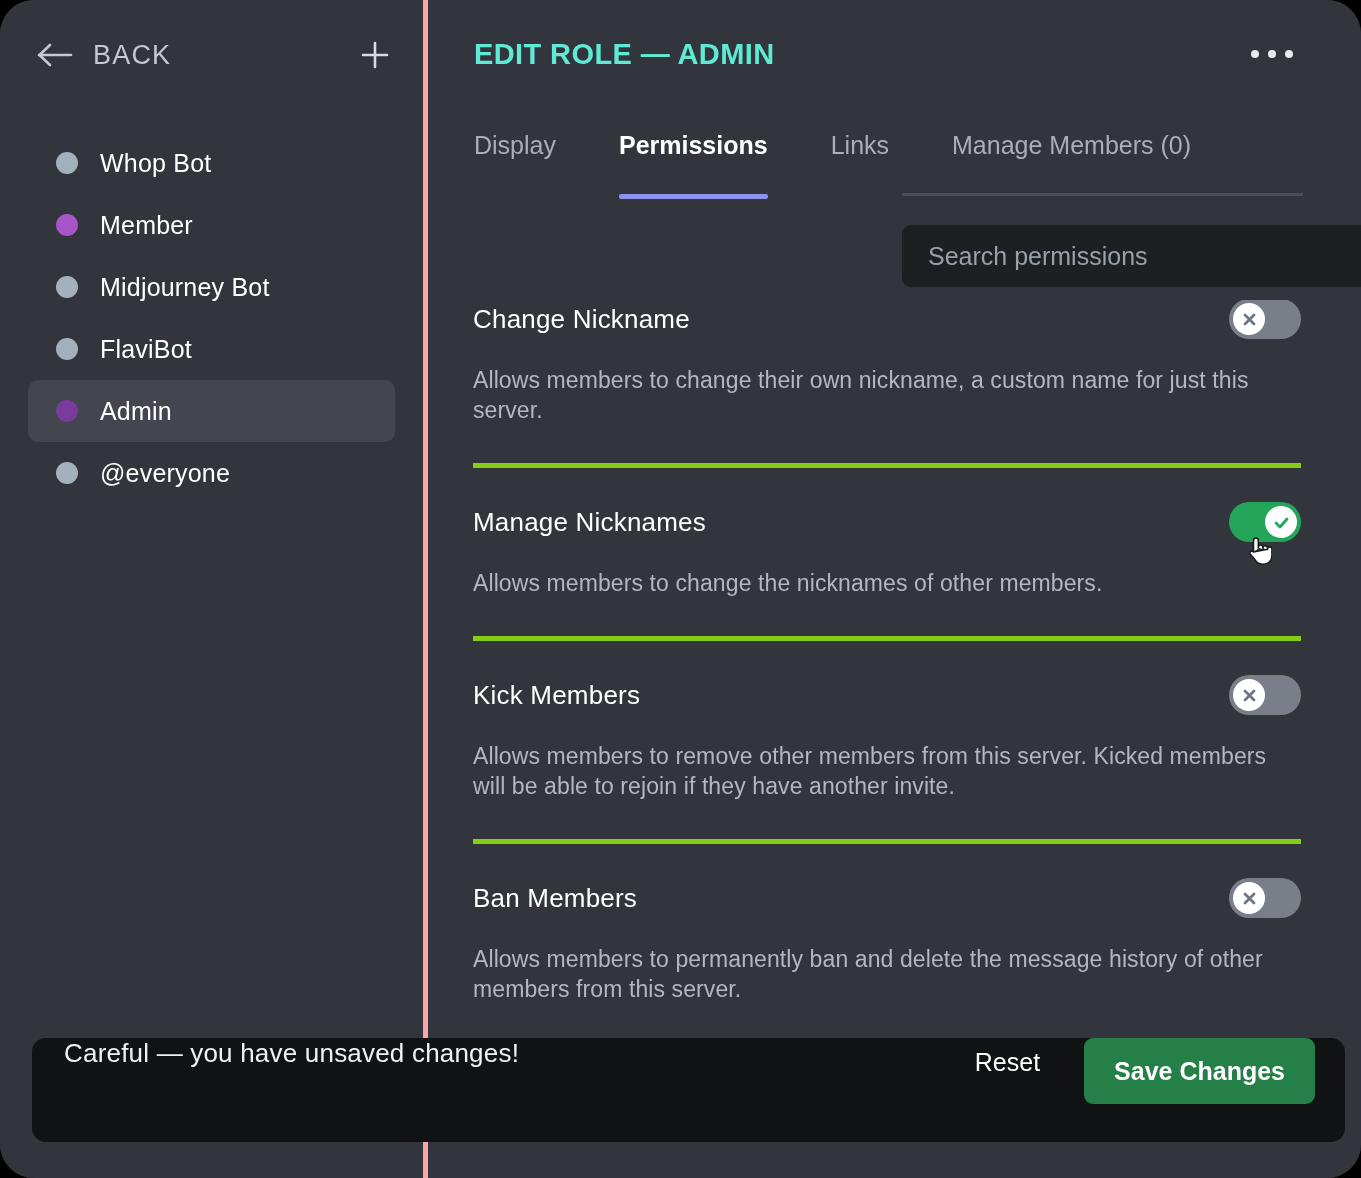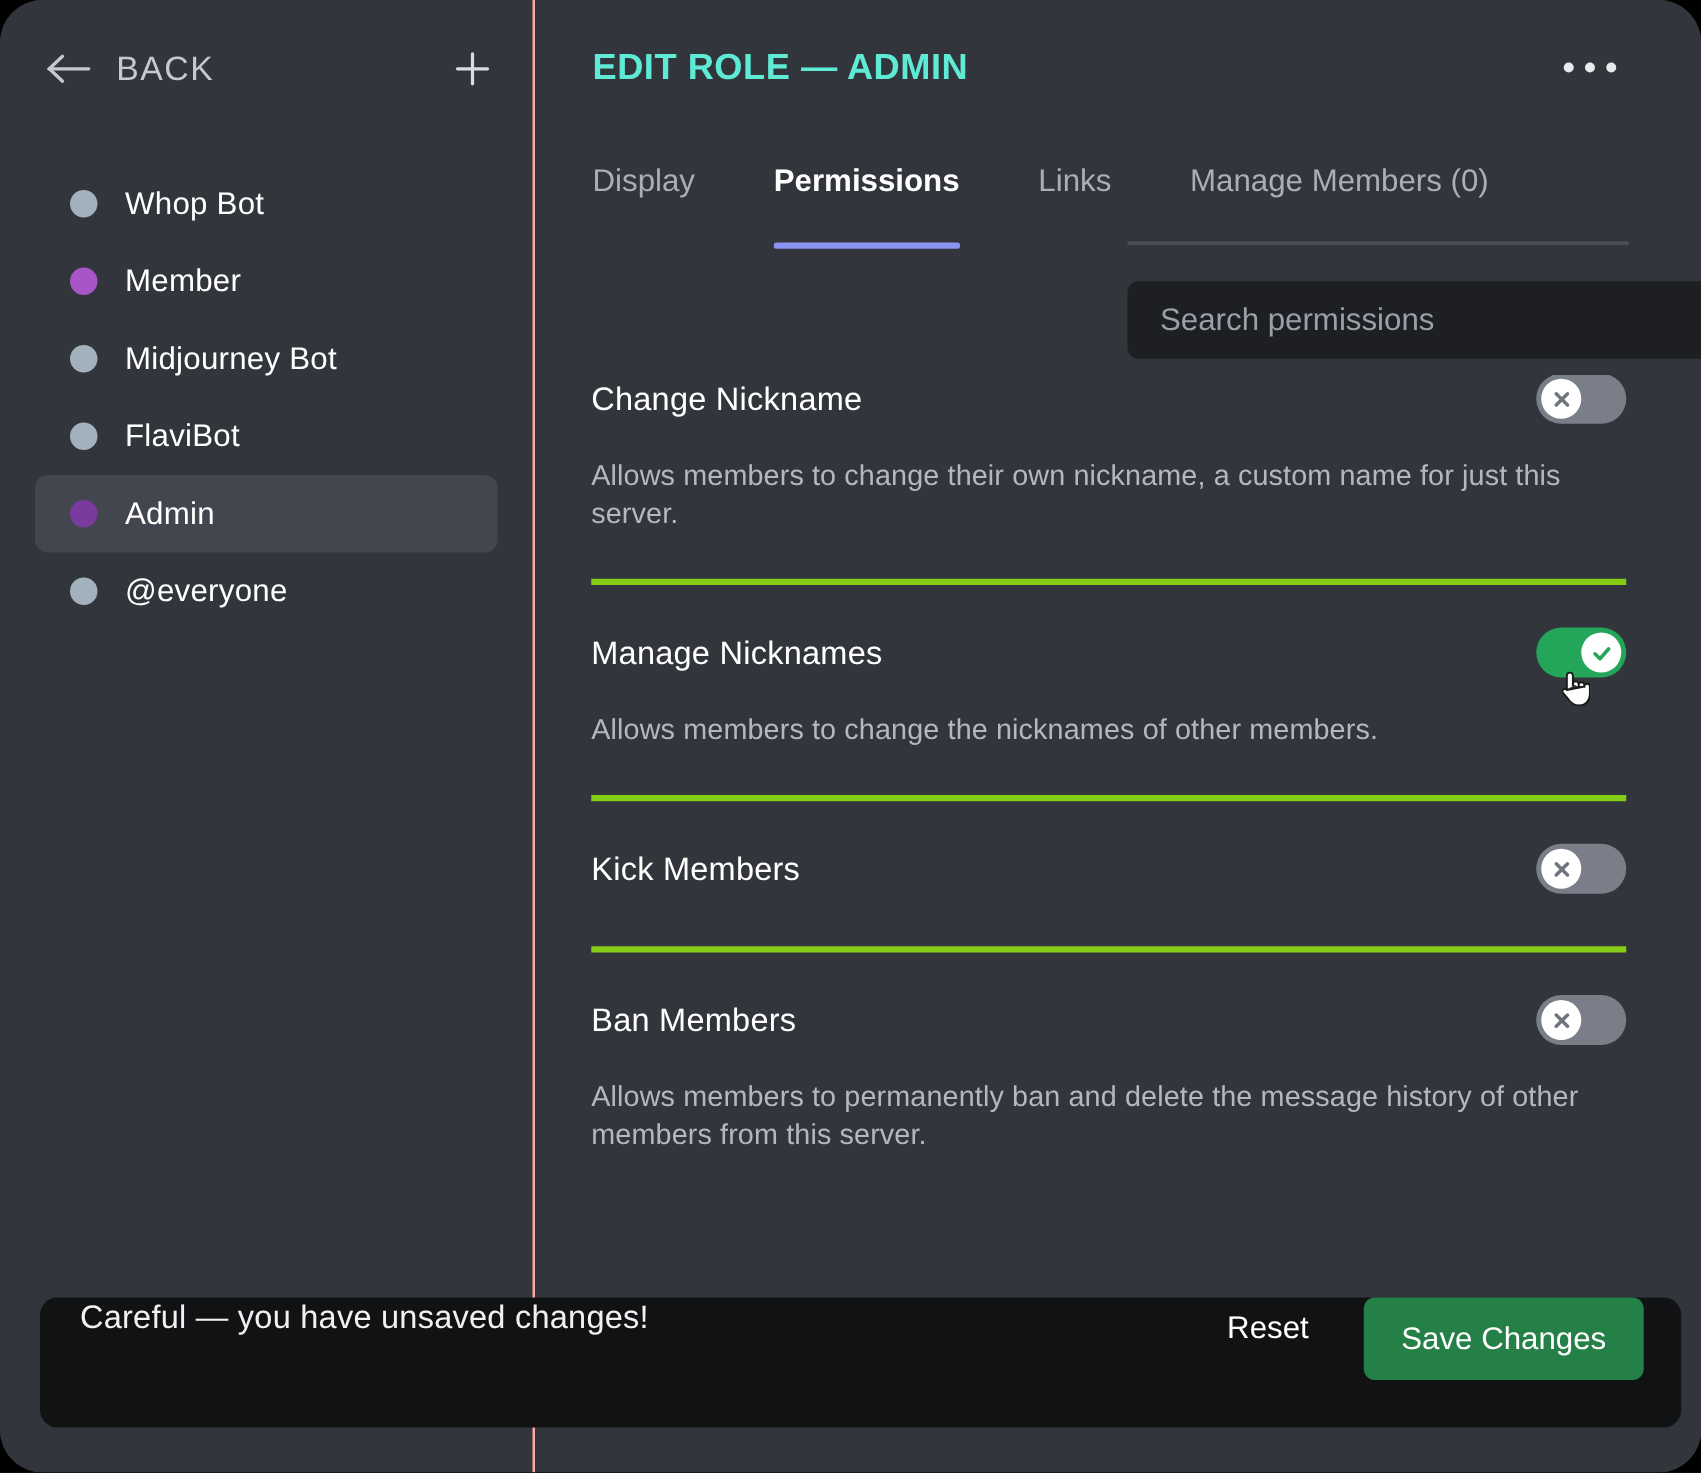--- a/index.html
+++ b/index.html
@@ -21,21 +21,21 @@
     overflow: hidden;
   }
 
   
   #sidebar {
     position: absolute;
     left: 0; top: 0;
     width: 428px;
     height: 1178px;
     background: #32353b;
-    border-right: 2px solid #fca5a5;
+    border-right: 5px solid #fca5a5;
   }
 
   #sidebar-header {
     display: flex;
     align-items: center;
     height: 110px;
     padding: 0 30px 0 36px;
   }
 
   .back-arrow {
@@ -301,21 +301,21 @@
     color: #ffffff;
     cursor: pointer;
     padding: 10px 16px;
   }
 
   #save-btn {
     margin-left: 28px;
     background: #248046;
     color: #ffffff;
     font-size: 25px;
-    font-weight: 400;
+    font-weight: 700;
     border: none;
     border-radius: 9px;
     padding: 0 30px;
     height: 66px;
     cursor: pointer;
     font-family: "Liberation Sans", sans-serif;
     white-space: nowrap;
   }
 </style>
 </head>
@@ -426,20 +426,21 @@
           <div class="perm-head">
             <div class="perm-title">Kick Members</div>
             <div class="toggle off">
               <div class="knob">
                 <svg width="17" height="17" viewBox="0 0 17 17" fill="none">
                   <path d="M4 4l9 9M13 4l-9 9" stroke="#6f747e" stroke-width="2.8" stroke-linecap="round"></path>
                 </svg>
               </div>
             </div>
           </div>
+          <div class="perm-desc">Allows members to remove other members from this server. Kicked members will be able to rejoin if they have another invite.</div>
         </div>
         <div class="perm-row">
           <div class="perm-head">
             <div class="perm-title">Ban Members</div>
             <div class="toggle off">
               <div class="knob">
                 <svg width="17" height="17" viewBox="0 0 17 17" fill="none">
                   <path d="M4 4l9 9M13 4l-9 9" stroke="#6f747e" stroke-width="2.8" stroke-linecap="round"></path>
                 </svg>
               </div>

